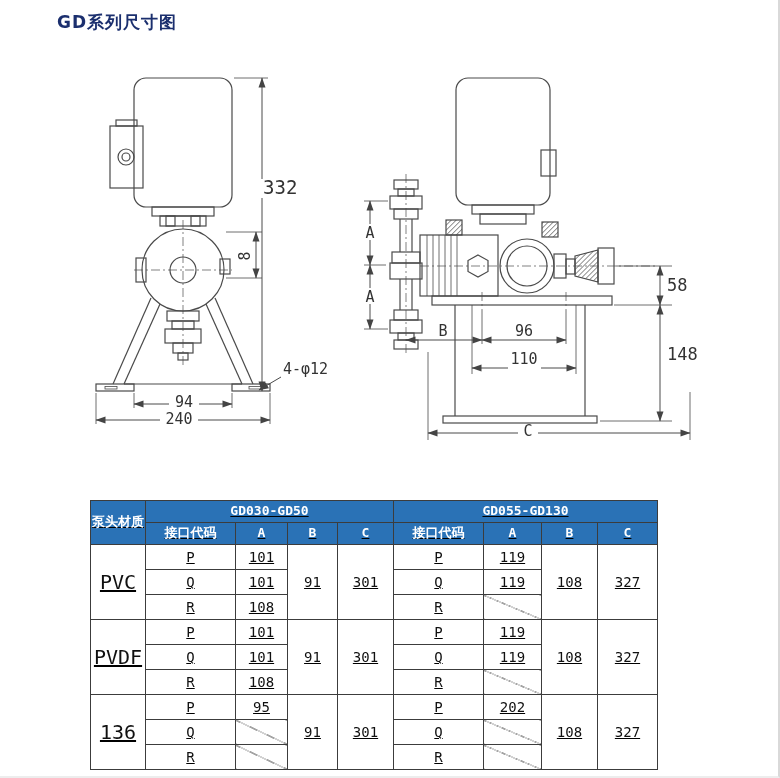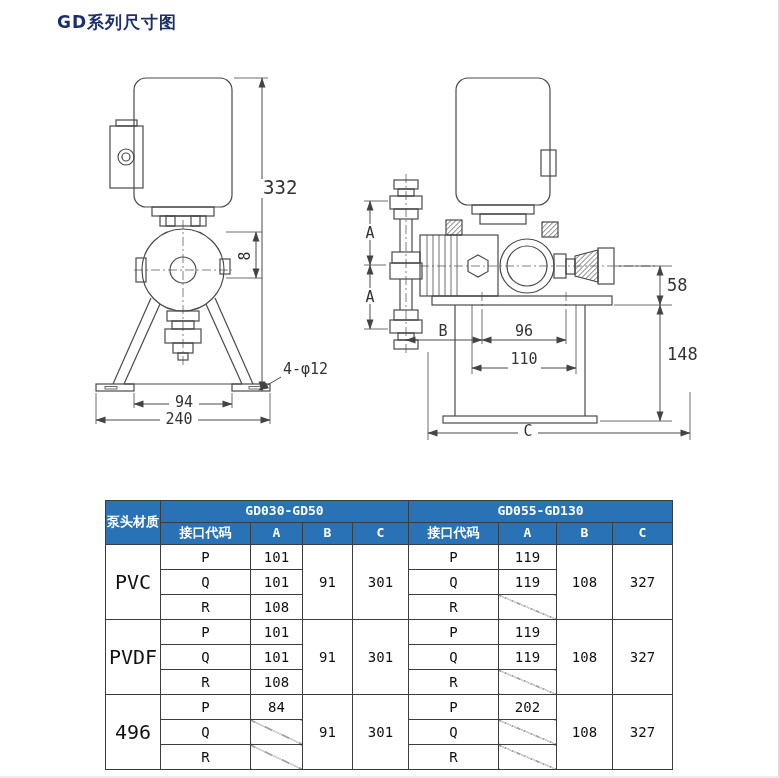--- a/index.html
+++ b/index.html
@@ -19,22 +19,22 @@
   }
   .drawing .thin  { stroke-width:0.8; }
   .drawing .dimln { stroke-width:1; }
   .drawing .cl    { stroke-width:0.7; stroke-dasharray:9 3 2 3; }
   .drawing .hatch { fill:url(#hat); }
   .drawing .bg    { fill:#fff; stroke:none; }
   .drawing marker path { fill:#444; stroke:none; }
   .drawing text { fill:#333; stroke:none; font-family:"DejaVu Sans Mono", monospace; }
   
   .spec {
-    position:absolute; left:105px; top:500px; border-collapse:collapse; table-layout:fixed;
-    font-family:"DejaVu Sans Mono", monospace; font-size:13px;
+    position:absolute; left:90px; top:500px; border-collapse:collapse; table-layout:fixed;
+    font-family:"DejaVu Sans Mono", monospace; font-size:13px;text-decoration:underline;
   }
   .spec th, .spec td { border:1px solid #3c3c3c; text-align:center; vertical-align:middle; padding:0; }
   .spec thead th { background:#2a72b6; color:#fff; font-weight:bold; height:21px; line-height:1.25; }
   .spec tbody td { color:#101010; height:24px; font-size:14px; }
   .spec td.mat  { font-size:20px; }
   .spec td.na {
     background:linear-gradient(to right top,
       transparent 49.3%, #4a4a4a 49.3%, #4a4a4a 50.7%, transparent 50.7%);
   }
 </style>
@@ -334,23 +334,23 @@
         <td>119</td>
       </tr>
       <tr>
         <td>R</td>
         <td>108</td>
         <td>R</td>
         <td class="na"></td>
       </tr>
 
       <tr>
-        <td rowspan="3" class="mat">496</td>
-        <td>P</td>
-        <td>84</td>
+        <td rowspan="3" class="mat">136</td>
+        <td>P</td>
+        <td>95</td>
         <td rowspan="3">91</td>
         <td rowspan="3">301</td>
         <td>P</td>
         <td>202</td>
         <td rowspan="3">108</td>
         <td rowspan="3">327</td>
       </tr>
       <tr>
         <td>Q</td>
         <td class="na"></td>

